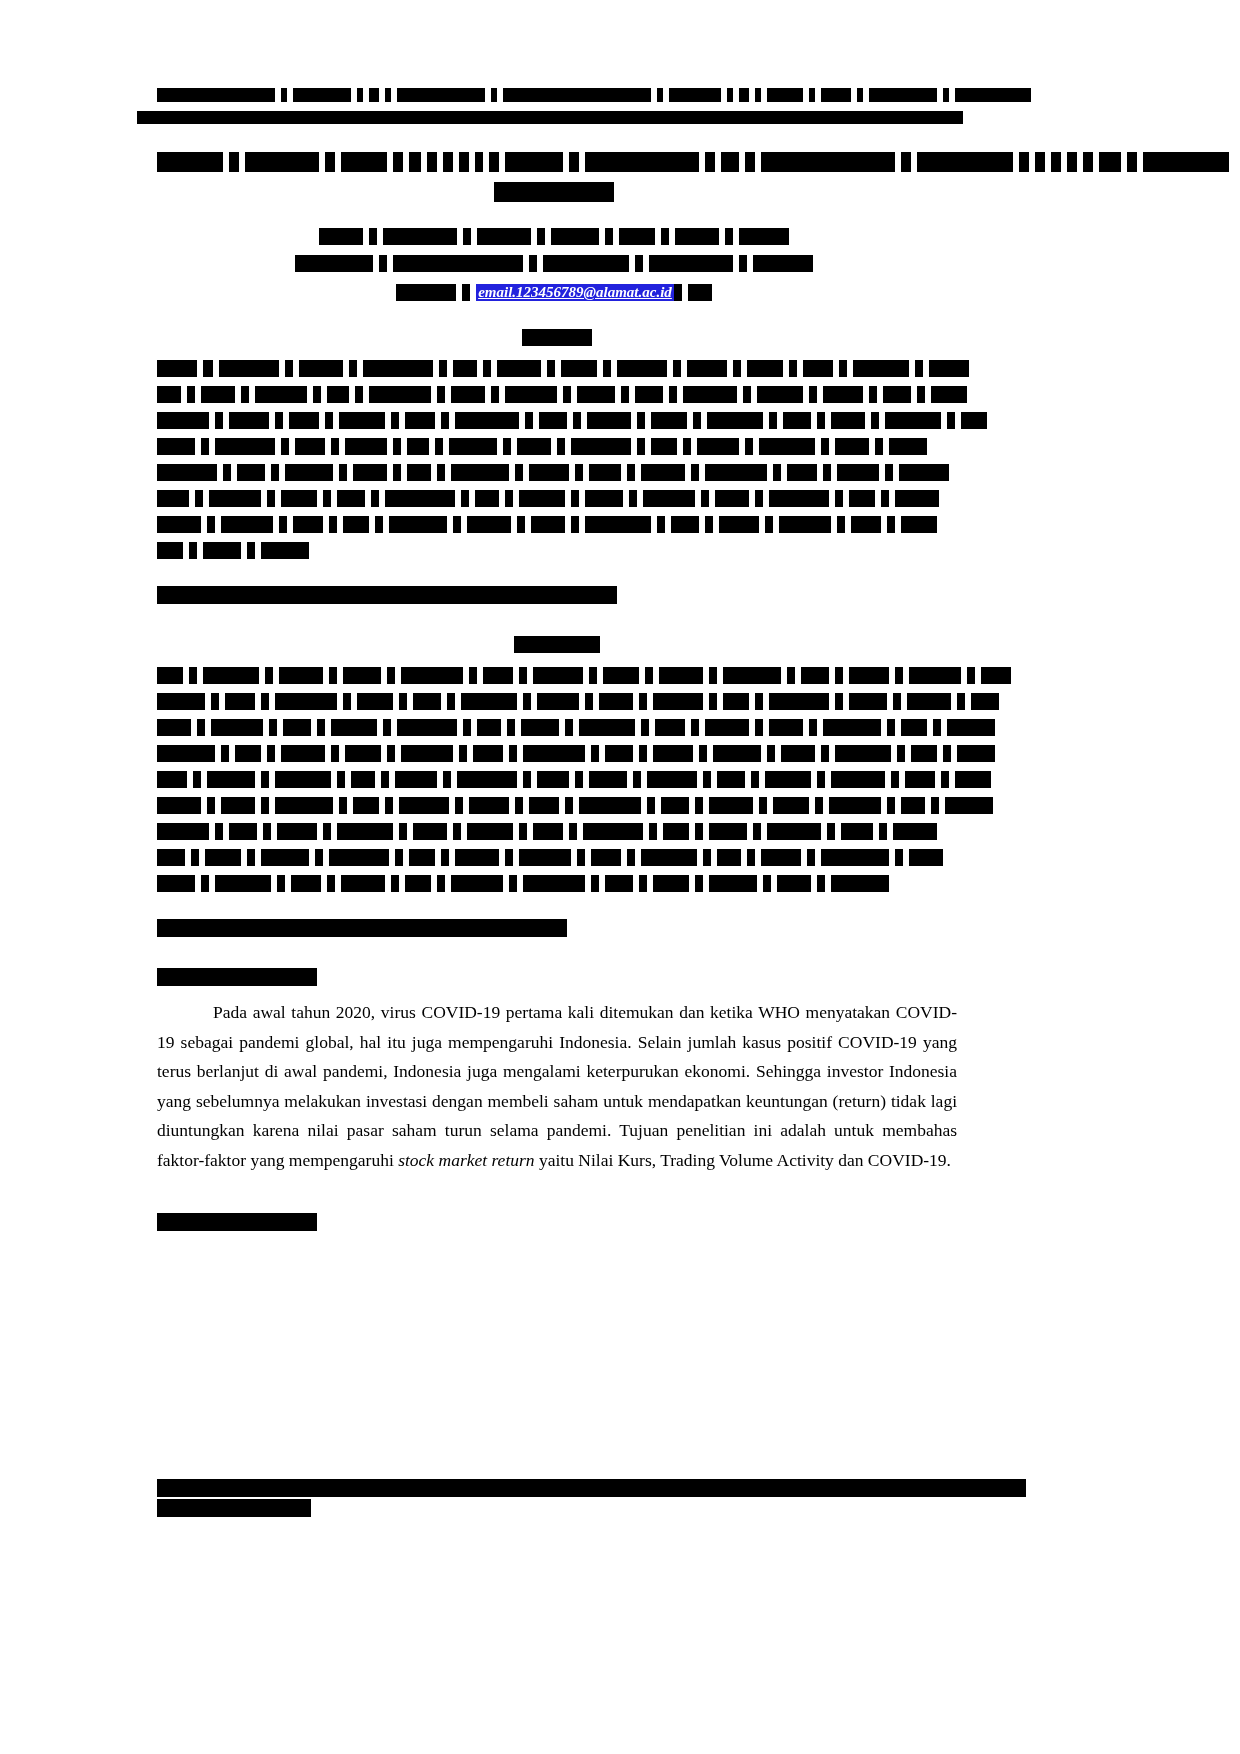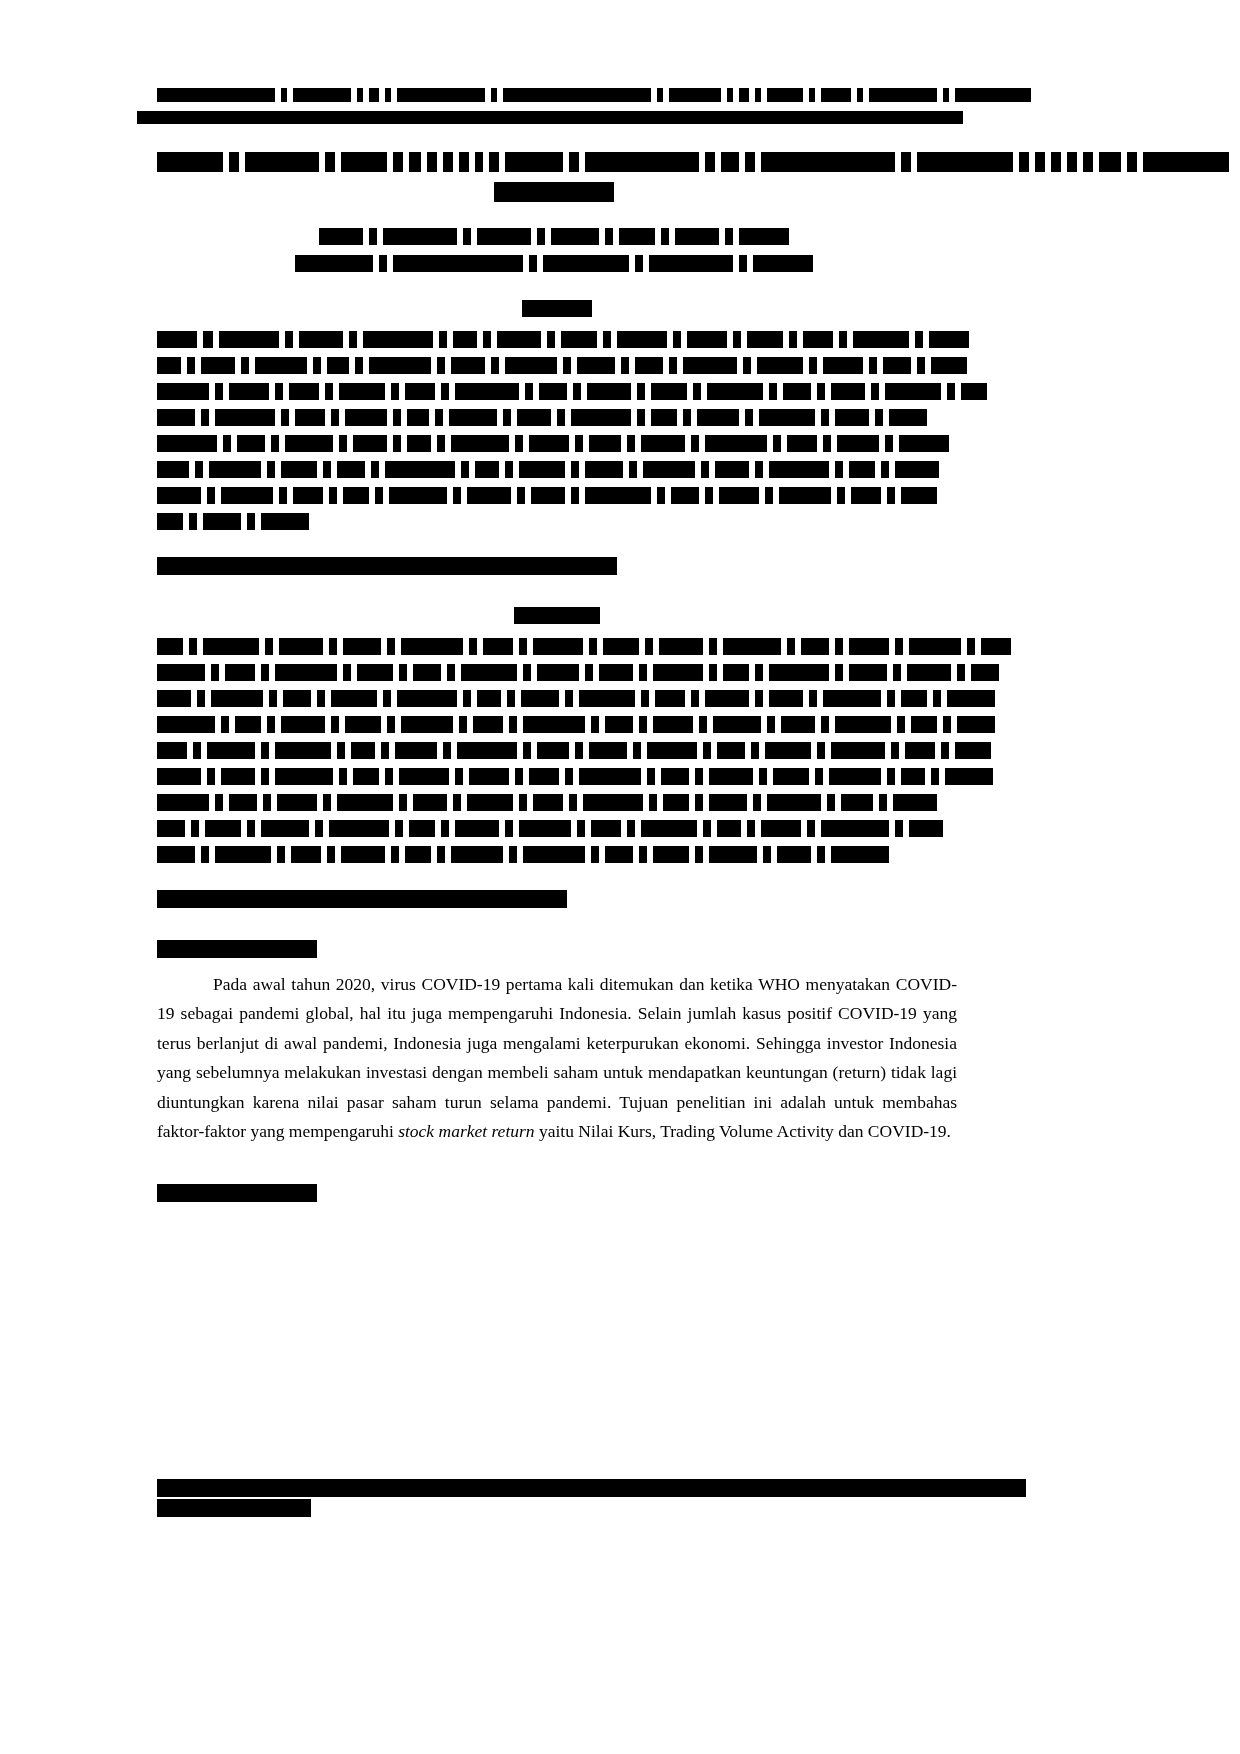--- a/index.html
+++ b/index.html
@@ -105,20 +105,23 @@
     <div class="block" id="title-block">
         <div class="redline" style="text-align:left;margin-bottom:10px"><span class="redact" style="width:66px;height:20px"></span><span class="redact" style="width:10px;height:20px"></span><span class="redact" style="width:74px;height:20px"></span><span class="redact" style="width:10px;height:20px"></span><span class="redact" style="width:46px;height:20px"></span><span class="redact" style="width:10px;height:20px"></span><span class="redact" style="width:12px;height:20px"></span><span class="redact" style="width:10px;height:20px"></span><span class="redact" style="width:10px;height:20px"></span><span class="redact" style="width:10px;height:20px"></span><span class="redact" style="width:8px;height:20px"></span><span class="redact" style="width:10px;height:20px"></span><span class="redact" style="width:58px;height:20px"></span><span class="redact" style="width:10px;height:20px"></span><span class="redact" style="width:114px;height:20px"></span><span class="redact" style="width:10px;height:20px"></span><span class="redact" style="width:18px;height:20px"></span><span class="redact" style="width:10px;height:20px"></span><span class="redact" style="width:134px;height:20px"></span><span class="redact" style="width:10px;height:20px"></span><span class="redact" style="width:96px;height:20px"></span><span class="redact" style="width:10px;height:20px"></span><span class="redact" style="width:10px;height:20px"></span><span class="redact" style="width:10px;height:20px"></span><span class="redact" style="width:10px;height:20px"></span><span class="redact" style="width:10px;height:20px"></span><span class="redact" style="width:22px;height:20px"></span><span class="redact" style="width:10px;height:20px"></span><span class="redact" style="width:86px;height:20px"></span></div>
         <div class="redline center" style="text-align:center;margin-bottom:10px"><span class="redact" style="width:120px;height:20px"></span></div>
       </div>
 
     <div class="block" style="margin-top:26px;" id="authors-block">
         <div class="redline" style="text-align:center;margin-bottom:10px"><span class="redact" style="width:44px;height:17px"></span><span class="redact" style="width:8px;height:17px"></span><span class="redact" style="width:74px;height:17px"></span><span class="redact" style="width:8px;height:17px"></span><span class="redact" style="width:54px;height:17px"></span><span class="redact" style="width:8px;height:17px"></span><span class="redact" style="width:48px;height:17px"></span><span class="redact" style="width:8px;height:17px"></span><span class="redact" style="width:36px;height:17px"></span><span class="redact" style="width:8px;height:17px"></span><span class="redact" style="width:44px;height:17px"></span><span class="redact" style="width:8px;height:17px"></span><span class="redact" style="width:50px;height:17px"></span></div>
         <div class="redline" style="text-align:center;margin-bottom:10px"><span class="redact" style="width:78px;height:17px"></span><span class="redact" style="width:8px;height:17px"></span><span class="redact" style="width:130px;height:17px"></span><span class="redact" style="width:8px;height:17px"></span><span class="redact" style="width:86px;height:17px"></span><span class="redact" style="width:8px;height:17px"></span><span class="redact" style="width:84px;height:17px"></span><span class="redact" style="width:8px;height:17px"></span><span class="redact" style="width:60px;height:17px"></span></div>
       </div>
 
+    <div class="block center" style="margin-top:8px;">
+      <span class="redline" id="email-prefix"><span class="redact" style="width:60px;height:17px"></span><span class="redact" style="width:8px;height:17px"></span></span><span class="linktext">email.123456789@alamat.ac.id</span><span class="redline" id="email-suffix"><span class="redact" style="width:8px;height:17px"></span><span class="redact" style="width:24px;height:17px"></span></span>
+    </div>
 
     <div class="block center" style="margin-top:26px;" id="abstract-heading"><span class="redact" style="width:70px;height:17px"></span></div>
 
     <div class="block" style="margin-top:14px;" id="abstract-para">
         <div class="redline" style="margin-bottom:9px"><span class="redact" style="width:40px;height:17px"></span><span class="redact" style="width:10px;height:17px"></span><span class="redact" style="width:60px;height:17px"></span><span class="redact" style="width:8px;height:17px"></span><span class="redact" style="width:44px;height:17px"></span><span class="redact" style="width:8px;height:17px"></span><span class="redact" style="width:70px;height:17px"></span><span class="redact" style="width:8px;height:17px"></span><span class="redact" style="width:24px;height:17px"></span><span class="redact" style="width:8px;height:17px"></span><span class="redact" style="width:44px;height:17px"></span><span class="redact" style="width:8px;height:17px"></span><span class="redact" style="width:36px;height:17px"></span><span class="redact" style="width:8px;height:17px"></span><span class="redact" style="width:50px;height:17px"></span><span class="redact" style="width:8px;height:17px"></span><span class="redact" style="width:40px;height:17px"></span><span class="redact" style="width:8px;height:17px"></span><span class="redact" style="width:36px;height:17px"></span><span class="redact" style="width:8px;height:17px"></span><span class="redact" style="width:30px;height:17px"></span><span class="redact" style="width:8px;height:17px"></span><span class="redact" style="width:56px;height:17px"></span><span class="redact" style="width:8px;height:17px"></span><span class="redact" style="width:40px;height:17px"></span></div>
         <div class="redline" style="margin-bottom:9px"><span class="redact" style="width:24px;height:17px"></span><span class="redact" style="width:8px;height:17px"></span><span class="redact" style="width:34px;height:17px"></span><span class="redact" style="width:8px;height:17px"></span><span class="redact" style="width:52px;height:17px"></span><span class="redact" style="width:8px;height:17px"></span><span class="redact" style="width:22px;height:17px"></span><span class="redact" style="width:8px;height:17px"></span><span class="redact" style="width:62px;height:17px"></span><span class="redact" style="width:8px;height:17px"></span><span class="redact" style="width:34px;height:17px"></span><span class="redact" style="width:8px;height:17px"></span><span class="redact" style="width:52px;height:17px"></span><span class="redact" style="width:8px;height:17px"></span><span class="redact" style="width:38px;height:17px"></span><span class="redact" style="width:8px;height:17px"></span><span class="redact" style="width:28px;height:17px"></span><span class="redact" style="width:8px;height:17px"></span><span class="redact" style="width:54px;height:17px"></span><span class="redact" style="width:8px;height:17px"></span><span class="redact" style="width:46px;height:17px"></span><span class="redact" style="width:8px;height:17px"></span><span class="redact" style="width:40px;height:17px"></span><span class="redact" style="width:8px;height:17px"></span><span class="redact" style="width:28px;height:17px"></span><span class="redact" style="width:8px;height:17px"></span><span class="redact" style="width:36px;height:17px"></span></div>
         <div class="redline" style="margin-bottom:9px"><span class="redact" style="width:52px;height:17px"></span><span class="redact" style="width:8px;height:17px"></span><span class="redact" style="width:40px;height:17px"></span><span class="redact" style="width:8px;height:17px"></span><span class="redact" style="width:30px;height:17px"></span><span class="redact" style="width:8px;height:17px"></span><span class="redact" style="width:46px;height:17px"></span><span class="redact" style="width:8px;height:17px"></span><span class="redact" style="width:30px;height:17px"></span><span class="redact" style="width:8px;height:17px"></span><span class="redact" style="width:64px;height:17px"></span><span class="redact" style="width:8px;height:17px"></span><span class="redact" style="width:28px;height:17px"></span><span class="redact" style="width:8px;height:17px"></span><span class="redact" style="width:44px;height:17px"></span><span class="redact" style="width:8px;height:17px"></span><span class="redact" style="width:36px;height:17px"></span><span class="redact" style="width:8px;height:17px"></span><span class="redact" style="width:56px;height:17px"></span><span class="redact" style="width:8px;height:17px"></span><span class="redact" style="width:28px;height:17px"></span><span class="redact" style="width:8px;height:17px"></span><span class="redact" style="width:34px;height:17px"></span><span class="redact" style="width:8px;height:17px"></span><span class="redact" style="width:56px;height:17px"></span><span class="redact" style="width:8px;height:17px"></span><span class="redact" style="width:26px;height:17px"></span></div>
         <div class="redline" style="margin-bottom:9px"><span class="redact" style="width:38px;height:17px"></span><span class="redact" style="width:8px;height:17px"></span><span class="redact" style="width:60px;height:17px"></span><span class="redact" style="width:8px;height:17px"></span><span class="redact" style="width:30px;height:17px"></span><span class="redact" style="width:8px;height:17px"></span><span class="redact" style="width:42px;height:17px"></span><span class="redact" style="width:8px;height:17px"></span><span class="redact" style="width:22px;height:17px"></span><span class="redact" style="width:8px;height:17px"></span><span class="redact" style="width:48px;height:17px"></span><span class="redact" style="width:8px;height:17px"></span><span class="redact" style="width:34px;height:17px"></span><span class="redact" style="width:8px;height:17px"></span><span class="redact" style="width:60px;height:17px"></span><span class="redact" style="width:8px;height:17px"></span><span class="redact" style="width:26px;height:17px"></span><span class="redact" style="width:8px;height:17px"></span><span class="redact" style="width:42px;height:17px"></span><span class="redact" style="width:8px;height:17px"></span><span class="redact" style="width:56px;height:17px"></span><span class="redact" style="width:8px;height:17px"></span><span class="redact" style="width:34px;height:17px"></span><span class="redact" style="width:8px;height:17px"></span><span class="redact" style="width:38px;height:17px"></span></div>
         <div class="redline" style="margin-bottom:9px"><span class="redact" style="width:60px;height:17px"></span><span class="redact" style="width:8px;height:17px"></span><span class="redact" style="width:28px;height:17px"></span><span class="redact" style="width:8px;height:17px"></span><span class="redact" style="width:48px;height:17px"></span><span class="redact" style="width:8px;height:17px"></span><span class="redact" style="width:34px;height:17px"></span><span class="redact" style="width:8px;height:17px"></span><span class="redact" style="width:24px;height:17px"></span><span class="redact" style="width:8px;height:17px"></span><span class="redact" style="width:58px;height:17px"></span><span class="redact" style="width:8px;height:17px"></span><span class="redact" style="width:40px;height:17px"></span><span class="redact" style="width:8px;height:17px"></span><span class="redact" style="width:32px;height:17px"></span><span class="redact" style="width:8px;height:17px"></span><span class="redact" style="width:44px;height:17px"></span><span class="redact" style="width:8px;height:17px"></span><span class="redact" style="width:62px;height:17px"></span><span class="redact" style="width:8px;height:17px"></span><span class="redact" style="width:30px;height:17px"></span><span class="redact" style="width:8px;height:17px"></span><span class="redact" style="width:42px;height:17px"></span><span class="redact" style="width:8px;height:17px"></span><span class="redact" style="width:50px;height:17px"></span></div>
         <div class="redline" style="margin-bottom:9px"><span class="redact" style="width:32px;height:17px"></span><span class="redact" style="width:8px;height:17px"></span><span class="redact" style="width:52px;height:17px"></span><span class="redact" style="width:8px;height:17px"></span><span class="redact" style="width:36px;height:17px"></span><span class="redact" style="width:8px;height:17px"></span><span class="redact" style="width:28px;height:17px"></span><span class="redact" style="width:8px;height:17px"></span><span class="redact" style="width:70px;height:17px"></span><span class="redact" style="width:8px;height:17px"></span><span class="redact" style="width:24px;height:17px"></span><span class="redact" style="width:8px;height:17px"></span><span class="redact" style="width:46px;height:17px"></span><span class="redact" style="width:8px;height:17px"></span><span class="redact" style="width:38px;height:17px"></span><span class="redact" style="width:8px;height:17px"></span><span class="redact" style="width:52px;height:17px"></span><span class="redact" style="width:8px;height:17px"></span><span class="redact" style="width:34px;height:17px"></span><span class="redact" style="width:8px;height:17px"></span><span class="redact" style="width:60px;height:17px"></span><span class="redact" style="width:8px;height:17px"></span><span class="redact" style="width:26px;height:17px"></span><span class="redact" style="width:8px;height:17px"></span><span class="redact" style="width:44px;height:17px"></span></div>

